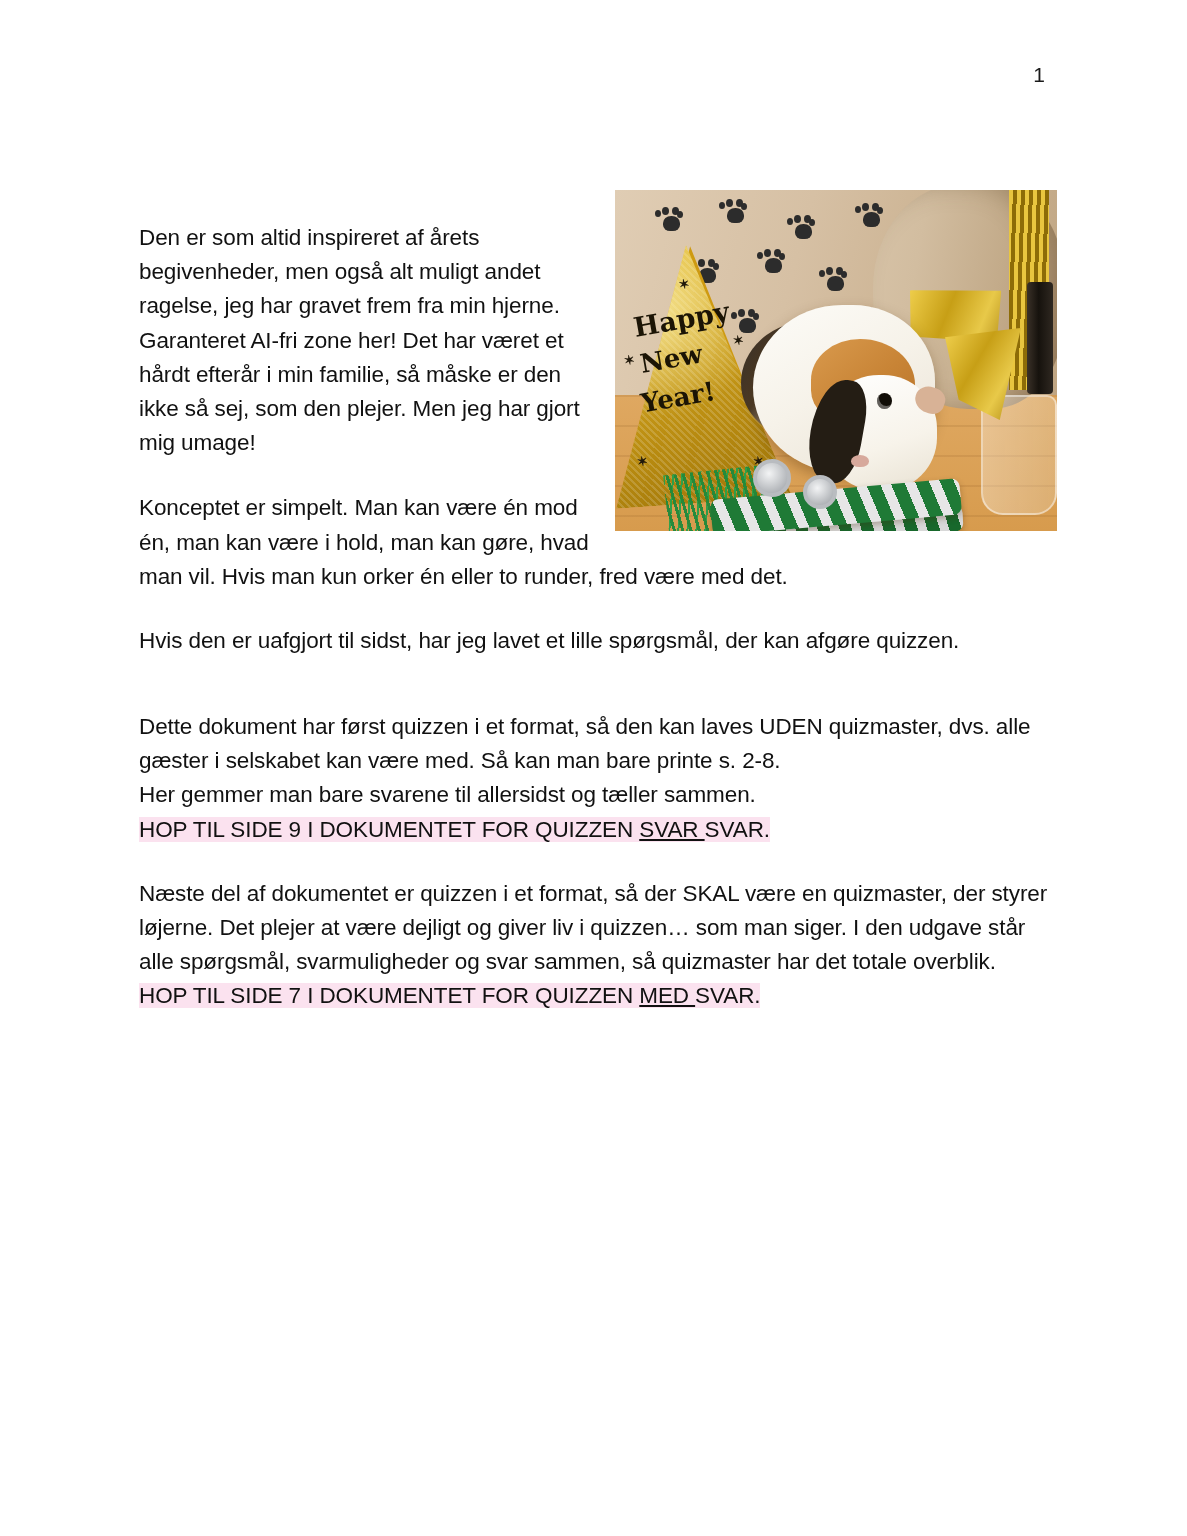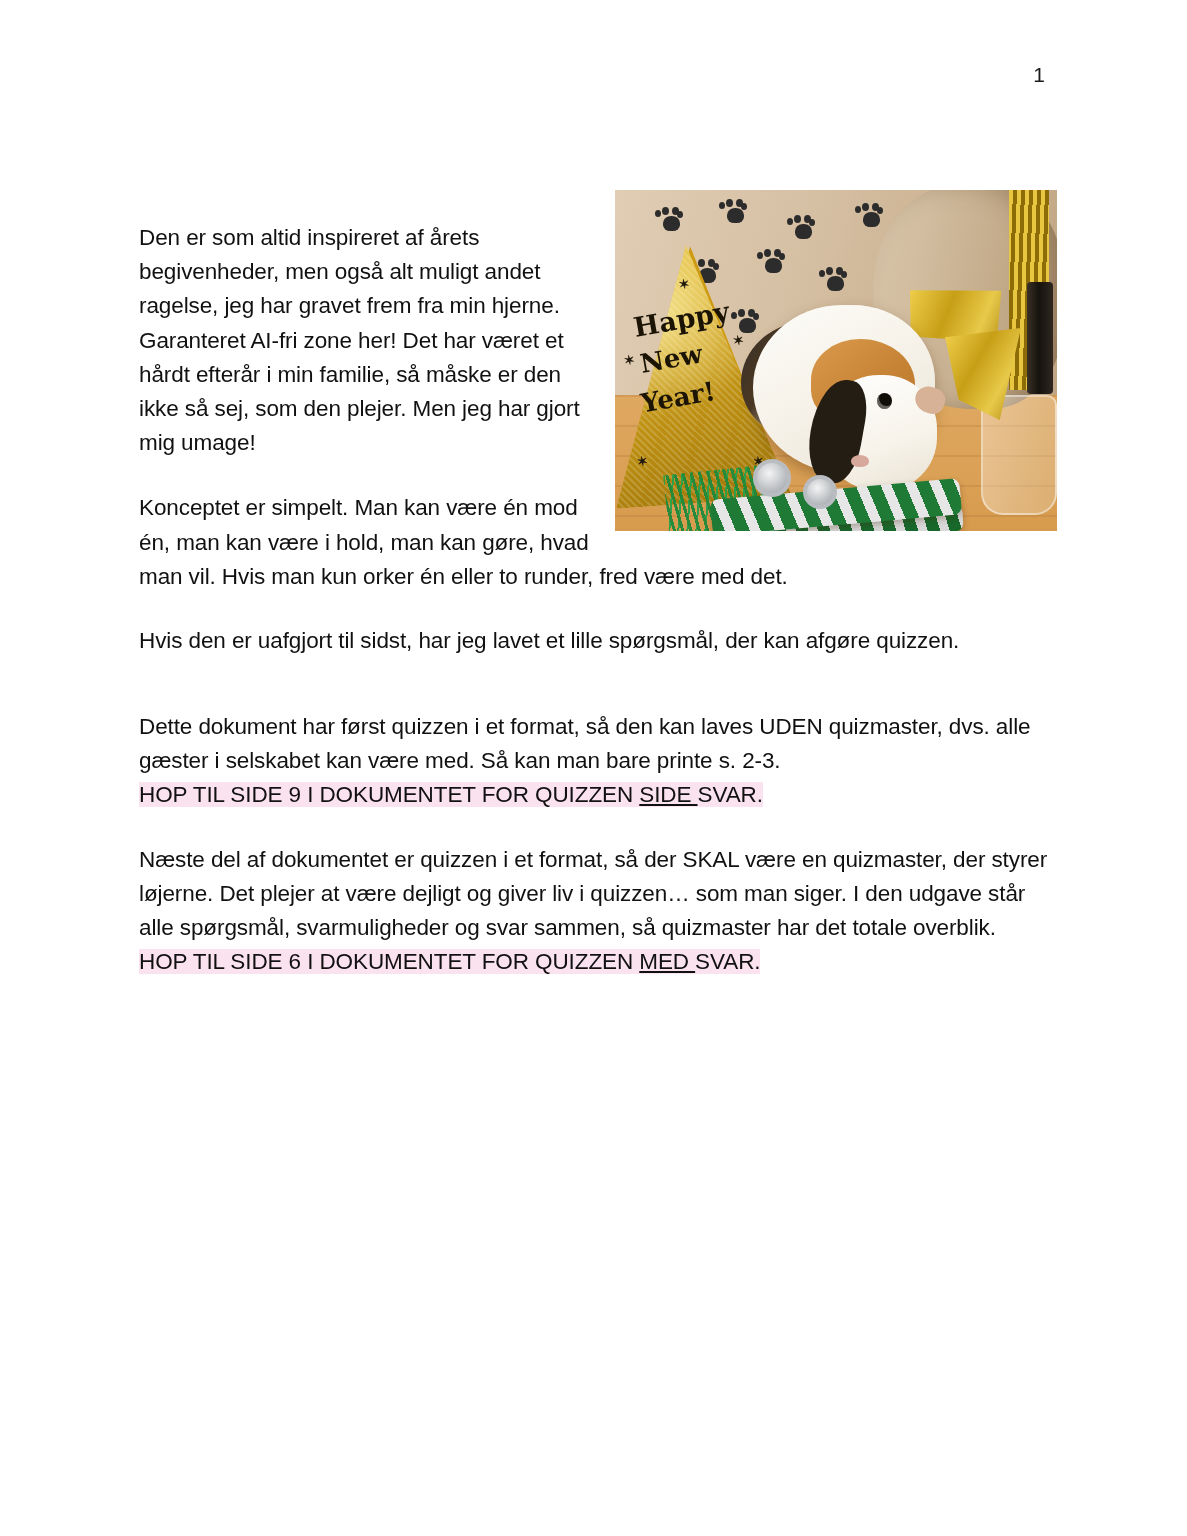--- a/index.html
+++ b/index.html
@@ -441,22 +441,23 @@
     <div class="gap-lg"></div>
 
     <p class="body">Konceptet er simpelt. Man kan være én mod én, man kan være i hold, man kan gøre, hvad man vil. Hvis man kun orker én eller to runder, fred være med det.</p>
 
     <div class="gap-md"></div>
 
     <p class="body">Hvis den er uafgjort til sidst, har jeg lavet et lille spørgsmål, der kan afgøre quizzen.</p>
 
     <div class="gap-xl"></div>
 
-    <p class="body">Dette dokument har først quizzen i et format, så den kan laves UDEN quizmaster,  dvs. alle gæster i selskabet kan være med. Så kan man bare printe s. 2-3.</p>
-    <p class="body"><span class="hl"><span>HOP TIL SIDE 9 I DOKUMENTET FOR QUIZZEN </span><span class="u">SIDE </span><span>SVAR.</span></span></p>
+    <p class="body">Dette dokument har først quizzen i et format, så den kan laves UDEN quizmaster,  dvs. alle gæster i selskabet kan være med. Så kan man bare printe s. 2-8.</p>
+    <p class="body">Her gemmer man bare svarene til allersidst og tæller sammen.</p>
+    <p class="body"><span class="hl"><span>HOP TIL SIDE 9 I DOKUMENTET FOR QUIZZEN </span><span class="u">SVAR </span><span>SVAR.</span></span></p>
 
     <div class="gap-md"></div>
 
     <p class="body">Næste del af dokumentet er quizzen i et format, så der SKAL være en quizmaster, der styrer løjerne. Det plejer at være dejligt og giver liv i quizzen… som man siger. I den udgave står alle spørgsmål, svarmuligheder og svar sammen, så quizmaster har det totale overblik.</p>
-    <p class="body"><span class="hl"><span>HOP TIL SIDE 6 I DOKUMENTET FOR QUIZZEN </span><span class="u">MED </span><span>SVAR.</span></span></p>
+    <p class="body"><span class="hl"><span>HOP TIL SIDE 7 I DOKUMENTET FOR QUIZZEN </span><span class="u">MED </span><span>SVAR.</span></span></p>
 
   </div>
 </div>
 
 </body></html>

